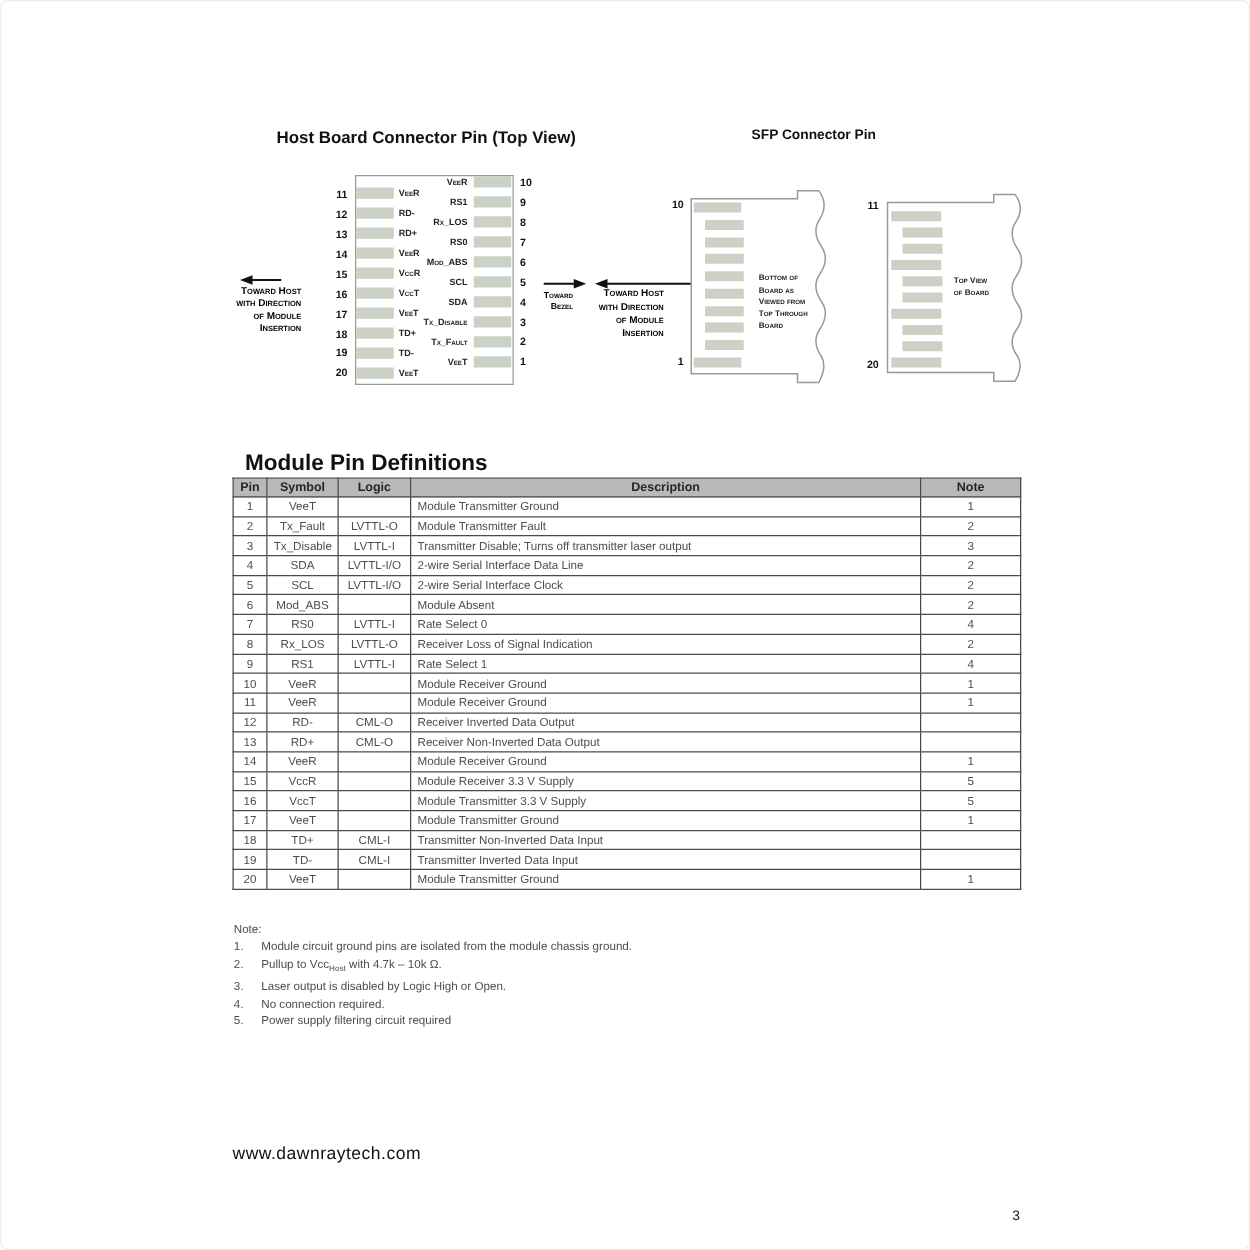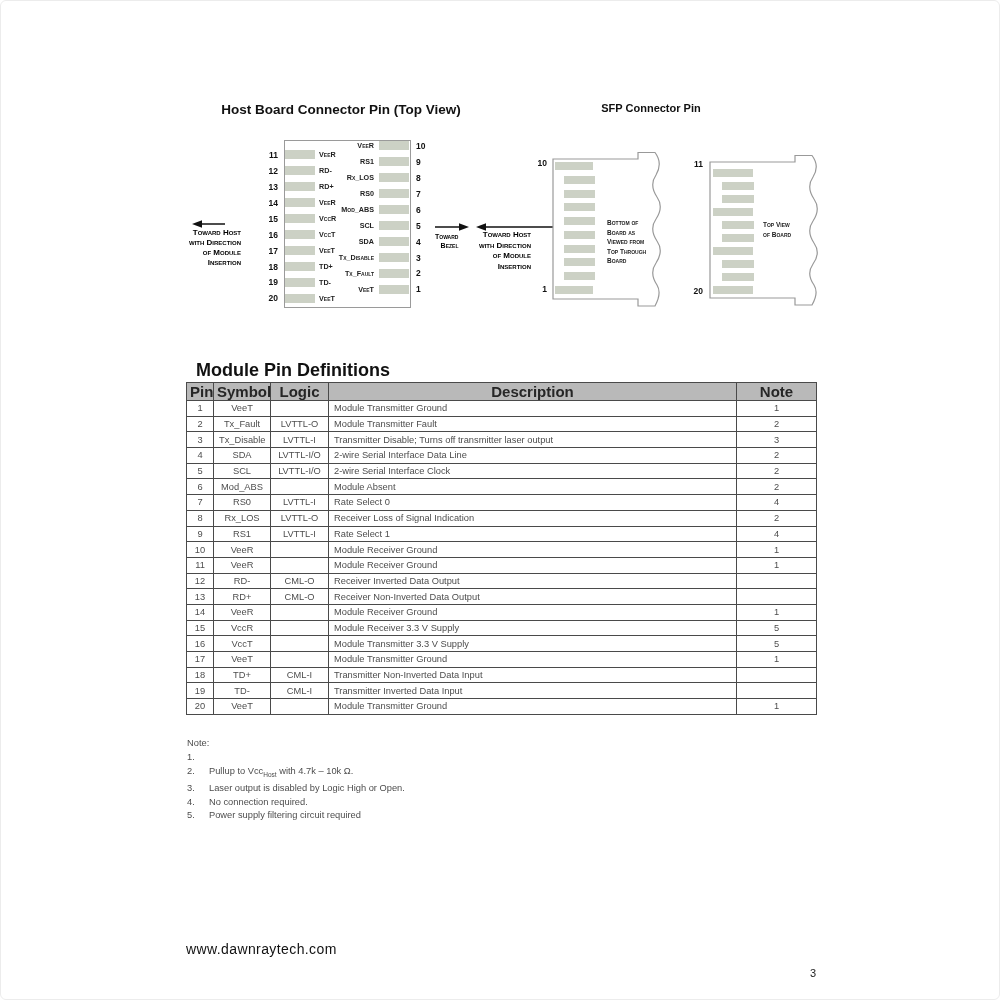--- a/index.html
+++ b/index.html
@@ -56,39 +56,39 @@
   .board-cap { position:absolute; font-weight:bold; color:#222; }
   .board-cap span { display:block; }
   #board1-cap { left:606px; top:217px; font-size:6.5px; line-height:9.6px; }
   #board2-cap { left:762px; top:219px; font-size:6.5px; line-height:9.6px; }
 
   
   .tbl-title { position:absolute; left:195px; top:359px; font-size:18px; font-weight:bold; color:#111; }
   #pin-table { position:absolute; left:185px; top:381px; width:630px;
                border-collapse:collapse; table-layout:fixed; }
   #pin-table th {
-    background:#b9b9b9; border:1px solid #4a4a4a; font-size:15px; font-weight:bold;
+    background:#b9b9b9; border:1px solid #4a4a4a; font-size:10px; font-weight:bold;
     color:#262626; height:15px; text-align:center; padding:0 3px;
   }
   #pin-table td {
     border:1px solid #4a4a4a; font-size:9.3px; color:#4d4d4d; height:15.7px;
     padding:0 5px; white-space:nowrap; overflow:hidden;
   }
   #pin-table td.c0, #pin-table td.c1, #pin-table td.c2, #pin-table td.c4 { text-align:center; }
   #pin-table td.c3 { text-align:left; }
 
   
   #notes { position:absolute; left:186px; top:737px; width:630px; font-size:9.3px; color:#4d4d4d; }
   .note-head { margin-bottom:3px; }
   .note-item { display:flex; line-height:13.9px; }
   .note-num { width:22px; }
   .note-text .sub { font-size:6.5px; vertical-align:sub; }
 
   
-  .footer-url { position:absolute; left:185px; top:940px; font-size:14px; color:#111; letter-spacing:0.4px; }
+  .footer-url { position:absolute; left:185px; top:913px; font-size:14px; color:#111; letter-spacing:0.4px; }
   .footer-page { position:absolute; left:795px; top:966px; width:20px; text-align:right; font-size:11px; color:#222; }
 </style>
 </head>
 <body>
 
 <div id="page">
 
 
   <div class="h-title">Host Board Connector Pin (Top View)</div>
   <div class="s-title">SFP Connector Pin</div>
@@ -443,20 +443,21 @@
           <td class="c4">1</td>
         </tr>
       </tbody>
   </table>
 
   <div id="notes">
     <div class="note-head">Note:</div>
     <div id="note-items">
         <div class="note-item">
           <span class="note-num">1.</span>
+          <span class="note-text"><span>Module circuit ground pins are isolated from the module chassis ground.</span></span>
         </div>
         <div class="note-item">
           <span class="note-num">2.</span>
           <span class="note-text"><span>Pullup to Vcc</span><span class="sub">Host</span><span> with 4.7k – 10k Ω.</span></span>
         </div>
         <div class="note-item">
           <span class="note-num">3.</span>
           <span class="note-text"><span>Laser output is disabled by Logic High or Open.</span></span>
         </div>
         <div class="note-item">

